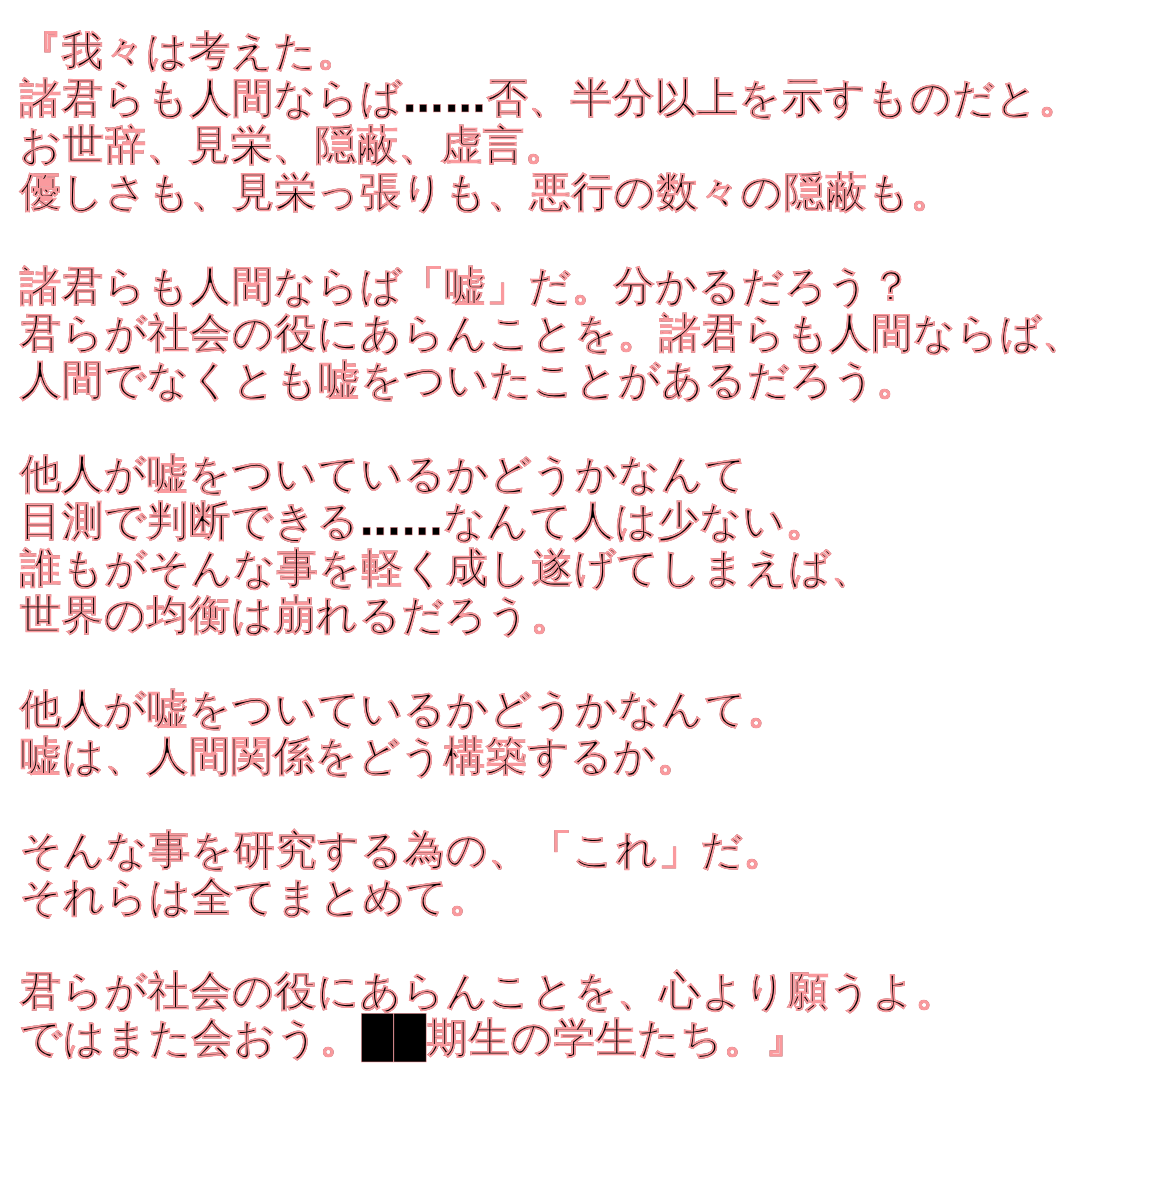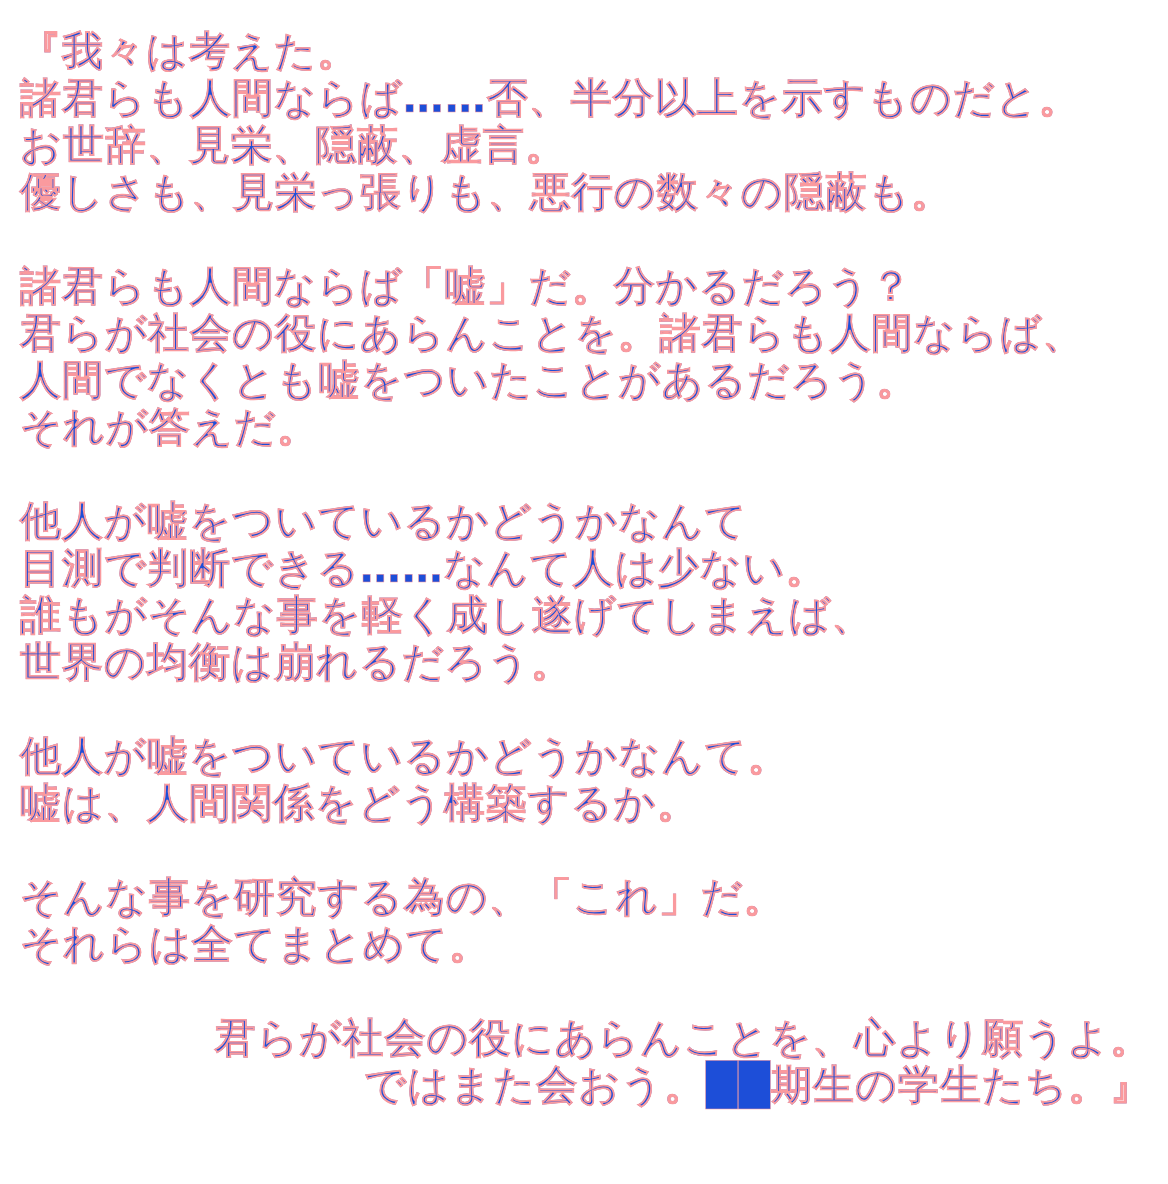--- a/index.html
+++ b/index.html
@@ -15,31 +15,30 @@
     overflow: hidden;
     box-sizing: border-box;
     padding: 28px 16px 0 20px;
   }
   .dialogue {
     font-family: "DejaVu Sans", sans-serif;
     font-weight: bold;
     font-size: 41px;
     line-height: 47px;
     letter-spacing: 1px;
-    color: #1d4ed8;
+    color: #000000;
     
     -webkit-text-stroke: 0.5px #FA9A9E;
     text-rendering: optimizeSpeed;
   }
   .paragraph {
     margin: 0 0 47px 0; 
   }
   .paragraph:last-child {
     margin-bottom: 0;
-    text-align: right;
   }
   .line {
     white-space: pre;
     height: 47px;
   }
 </style>
 </head>
 <body>
 
 <div class="screen">
@@ -47,21 +46,20 @@
       <div class="paragraph">
         <div class="line">『我々は考えた。</div>
         <div class="line">諸君らも人間ならば……否、半分以上を示すものだと。</div>
         <div class="line">お世辞、見栄、隠蔽、虚言。</div>
         <div class="line">優しさも、見栄っ張りも、悪行の数々の隠蔽も。</div>
       </div>
       <div class="paragraph">
         <div class="line">諸君らも人間ならば「嘘」だ。分かるだろう？</div>
         <div class="line">君らが社会の役にあらんことを。諸君らも人間ならば、</div>
         <div class="line">人間でなくとも嘘をついたことがあるだろう。</div>
-        <div class="line">それが答えだ。</div>
       </div>
       <div class="paragraph">
         <div class="line">他人が嘘をついているかどうかなんて</div>
         <div class="line">目測で判断できる……なんて人は少ない。</div>
         <div class="line">誰もがそんな事を軽く成し遂げてしまえば、</div>
         <div class="line">世界の均衡は崩れるだろう。</div>
       </div>
       <div class="paragraph">
         <div class="line">他人が嘘をついているかどうかなんて。</div>
         <div class="line">嘘は、人間関係をどう構築するか。</div>

